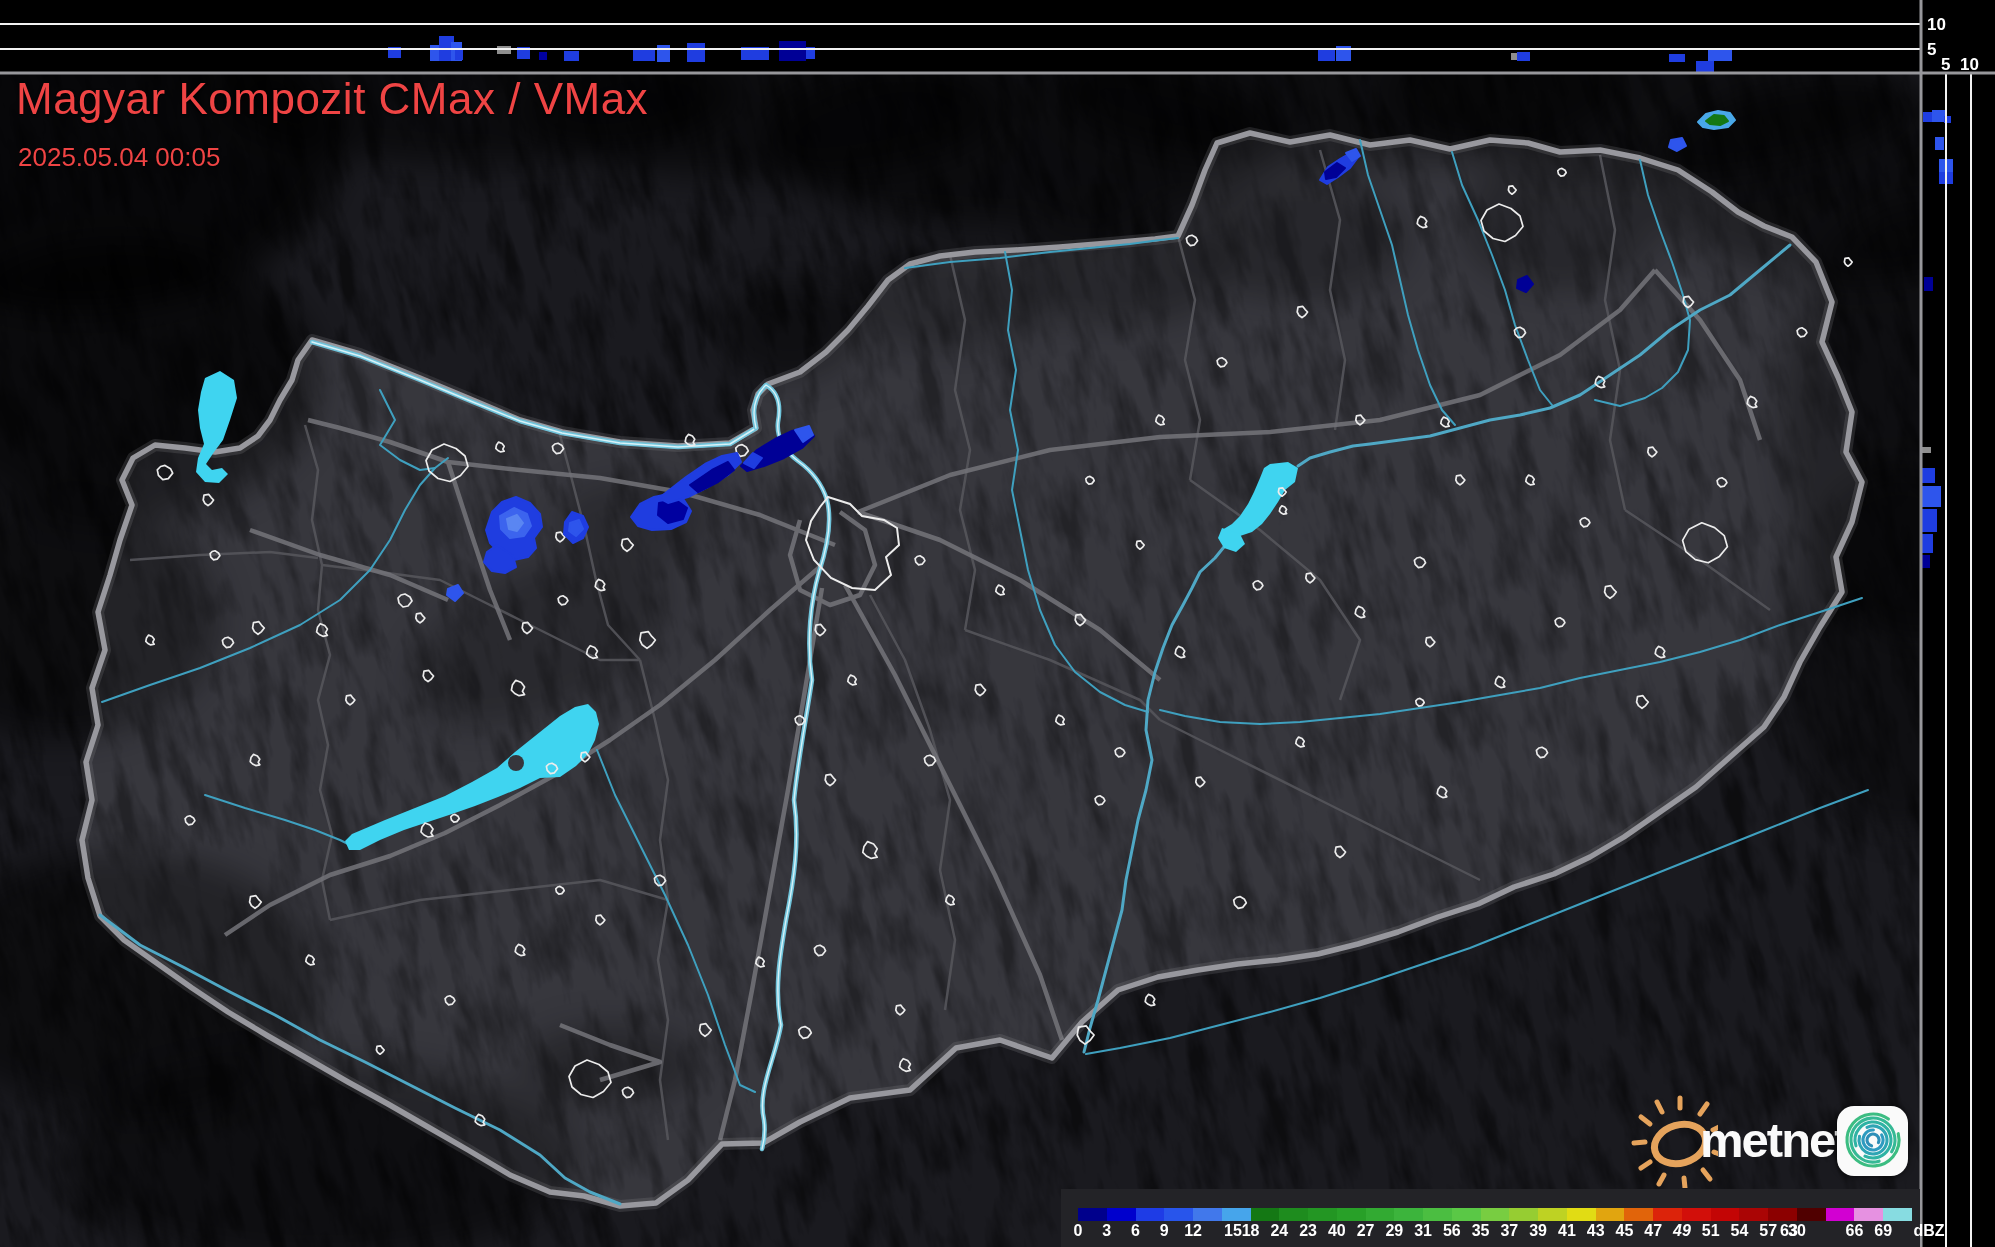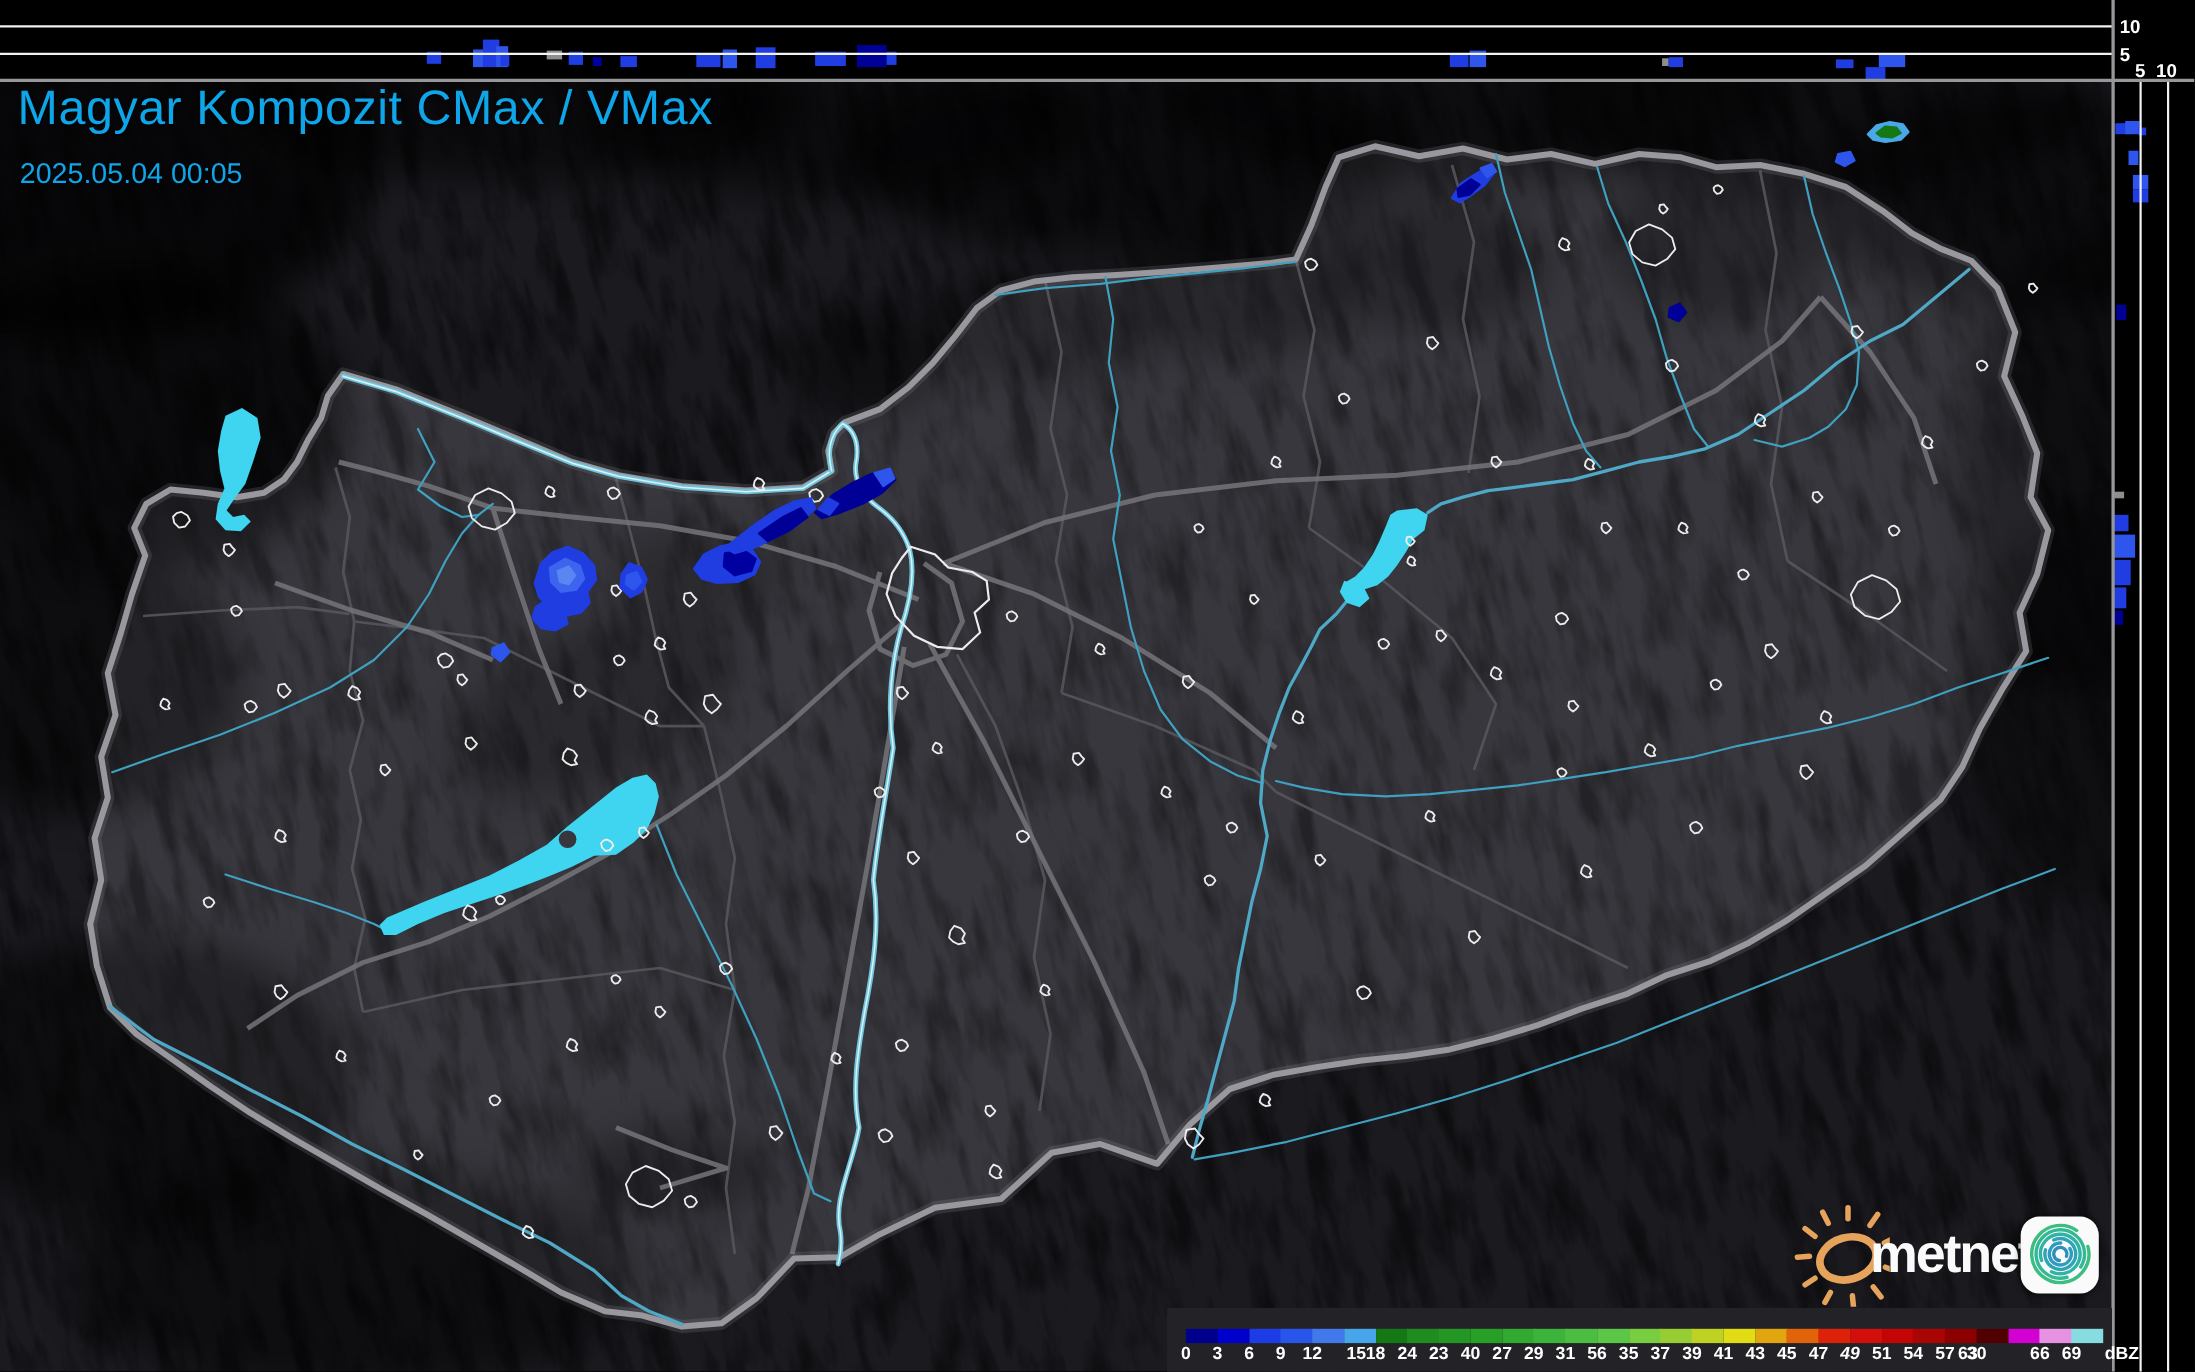--- a/index.html
+++ b/index.html
@@ -1,19 +1,19 @@
 <!DOCTYPE html>
 <html><head>
 <meta charset="utf-8">
 <style>
   html,body{margin:0;padding:0;background:#000;}
   #screen{position:relative;width:1995px;height:1247px;overflow:hidden;background:#000;
           font-family:"Liberation Sans", sans-serif;}
   #basemap{position:absolute;left:0;top:0;}
-  .hud{position:absolute;color:#0ea5e9;}
+  .hud{position:absolute;color:#ef4444;}
   #title{left:16px;top:74px;font-size:44px;font-weight:400;letter-spacing:0.5px;
          text-shadow:0 1px 3px rgba(0,0,0,.8);}
   #timestamp{left:18px;top:142px;font-size:26px;font-weight:400;
          text-shadow:0 1px 3px rgba(0,0,0,.8);}
   .axis-label{position:absolute;color:#fff;font-size:17px;font-weight:bold;line-height:1;}
   
   #legend{position:absolute;left:1061px;top:1189px;width:859px;height:58px;
           background:#232327;}
   .legend-box{position:absolute;top:19px;height:13px;}
   .legend-label{position:absolute;top:33px;width:40px;margin-left:-20px;text-align:center;

